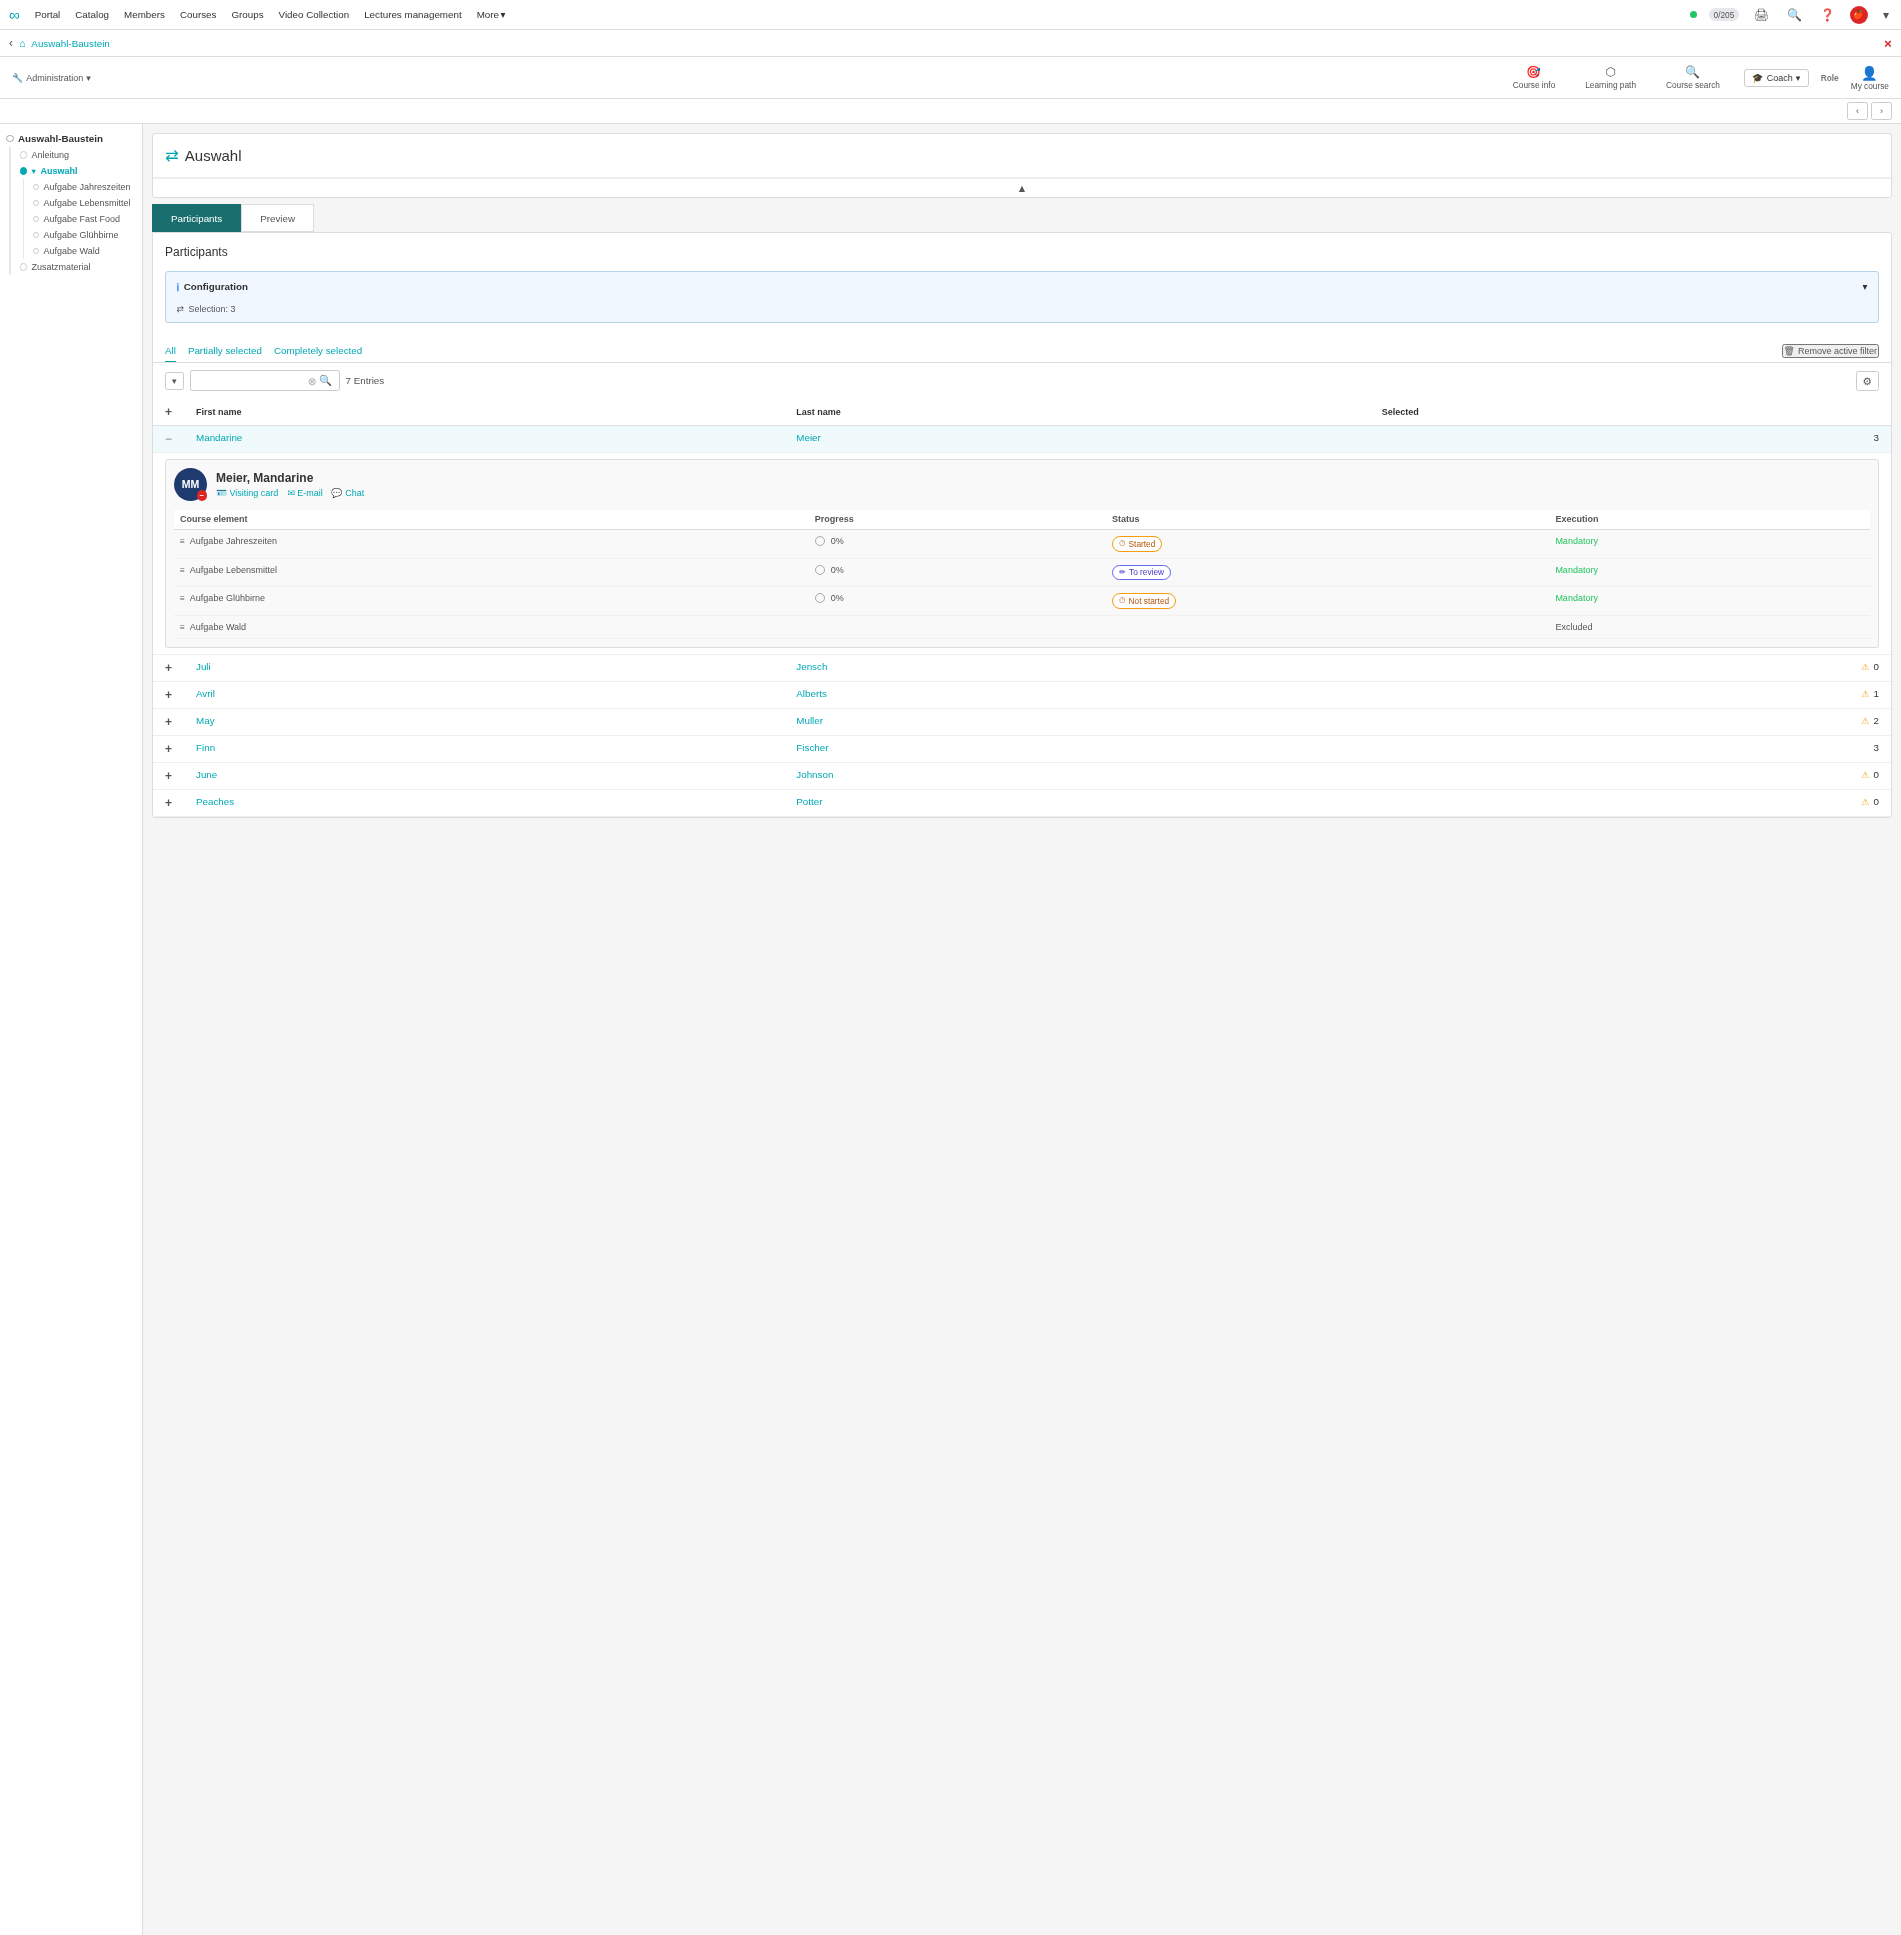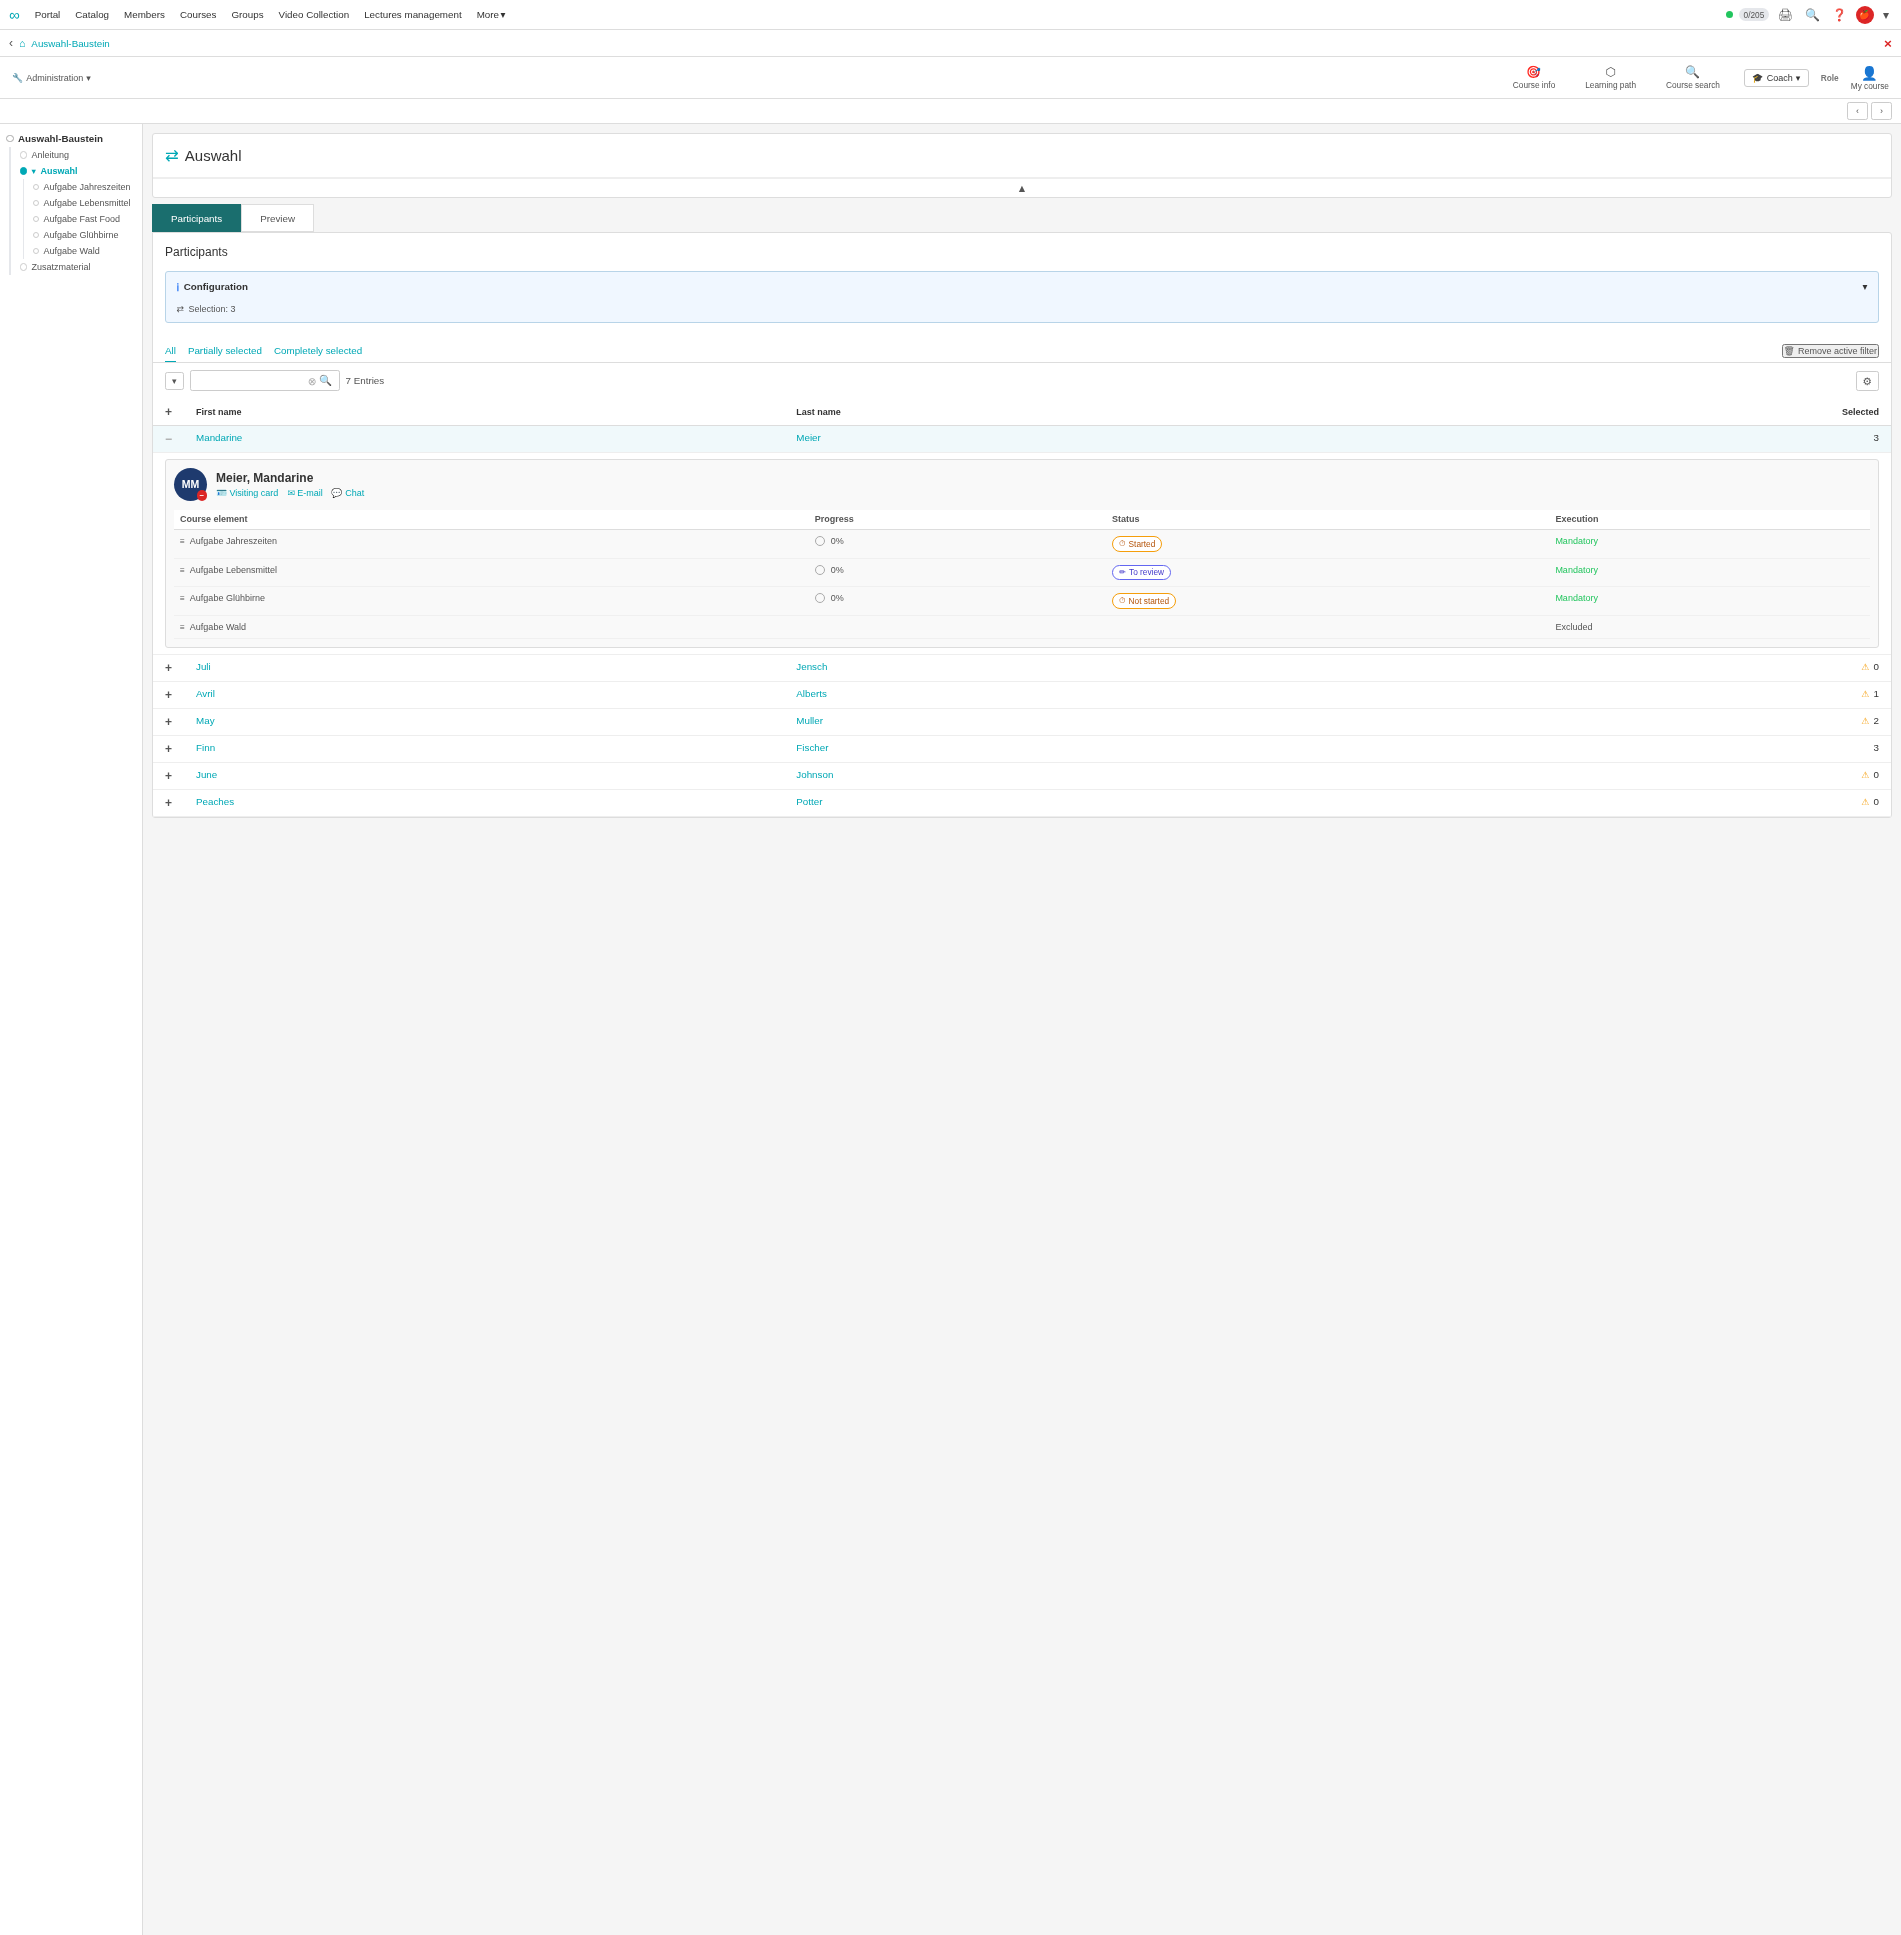--- a/index.html
+++ b/index.html
@@ -3,21 +3,21 @@
   <meta charset="utf-8">
   <style>
     * { box-sizing: border-box; margin: 0; padding: 0; }
     body { font-family: -apple-system, BlinkMacSystemFont, 'Segoe UI', Arial, sans-serif; font-size: 9.8px; background: #f5f5f5; color: #333; }
 
     
     .top-nav { background: #fff; border-bottom: 0.8px solid #ddd; display: flex; align-items: center; padding: 0 9px; height: 30px; gap: 3px; }
     .top-nav .logo { color: #00a8b5; margin-right: 6px; font-size: 15px; }
     .top-nav a { color: #333; text-decoration: none; padding: 0 6px; font-size: 9.8px; line-height: 30px; cursor: pointer; }
     .top-nav .more-btn { display: flex; align-items: center; gap: 1.5px; }
-    .top-nav .right { margin-left: auto; display: flex; align-items: center; gap: 6px; }
+    .top-nav .right { margin-left: auto; display: flex; align-items: center; gap: 12px; }
     .top-nav .status-dot { width: 7.5px; height: 7.5px; background: #22c55e; border-radius: 50%; display: inline-block; }
     .top-nav .quota-badge { background: #e5e7eb; border-radius: 7.5px; padding: 1.5px 4.5px; font-size: 8.3px; color: #555; }
     .top-nav .icon-btn { background: none; border: none; cursor: pointer; color: #555; font-size: 12px; padding: 3px; }
     .apple-icon { width: 18px; height: 18px; background: #dc2626; border-radius: 50%; display: inline-flex; align-items: center; justify-content: center; color: white; font-size: 9px; }
 
     
     .breadcrumb-bar { background: #fff; border-bottom: 0.8px solid #ddd; display: flex; align-items: center; padding: 0 9px; height: 27px; gap: 6px; }
     .breadcrumb-bar .back-btn { color: #555; cursor: pointer; font-size: 12px; }
     .breadcrumb-bar .home-icon { color: #00a8b5; font-size: 10.5px; }
     .breadcrumb-bar .bc-title { color: #00a8b5; font-size: 9.8px; font-weight: 500; }
@@ -87,21 +87,21 @@
     .search-input { border: none; outline: none; font-size: 9px; width: 100%; }
     .search-clear { color: #aaa; cursor: pointer; font-size: 10.5px; }
     .search-icon-btn { color: #555; cursor: pointer; font-size: 10.5px; }
     .entries-count { color: #555; font-size: 9.8px; }
     .dropdown-btn { border: 0.8px solid #ccc; border-radius: 2.3px; background: #fff; padding: 3px 6px; cursor: pointer; display: flex; align-items: center; gap: 3px; color: #555; font-size: 9px; }
     .settings-btn { margin-left: auto; border: 0.8px solid #ccc; border-radius: 2.3px; background: #fff; padding: 3px 6px; cursor: pointer; color: #555; font-size: 10.5px; }
 
     
     .participants-table { width: 100%; border-collapse: collapse; }
     .participants-table th { padding: 6px 12px; text-align: left; font-size: 9px; font-weight: 600; color: #333; border-bottom: 1.5px solid #ddd; background: #fff; }
-    .participants-table th.right { text-align: right; }
+    .participants-table th.right { text-align: left; }
     .participants-table td { padding: 6px 12px; border-bottom: 0.8px solid #eee; font-size: 9.8px; vertical-align: top; }
     .participants-table .plus-btn { color: #555; cursor: pointer; font-size: 12px; font-weight: bold; }
     .participants-table .minus-btn { color: #aaa; cursor: pointer; font-size: 12px; font-weight: bold; }
     .name-link { color: #00a8b5; text-decoration: none; cursor: pointer; }
     .selected-num { font-weight: 500; color: #333; }
     .warning-icon { color: #f59e0b; font-size: 9px; margin-right: 1.5px; }
     .selected-cell { text-align: right; }
 
     
     .expanded-row td { padding: 0; }

